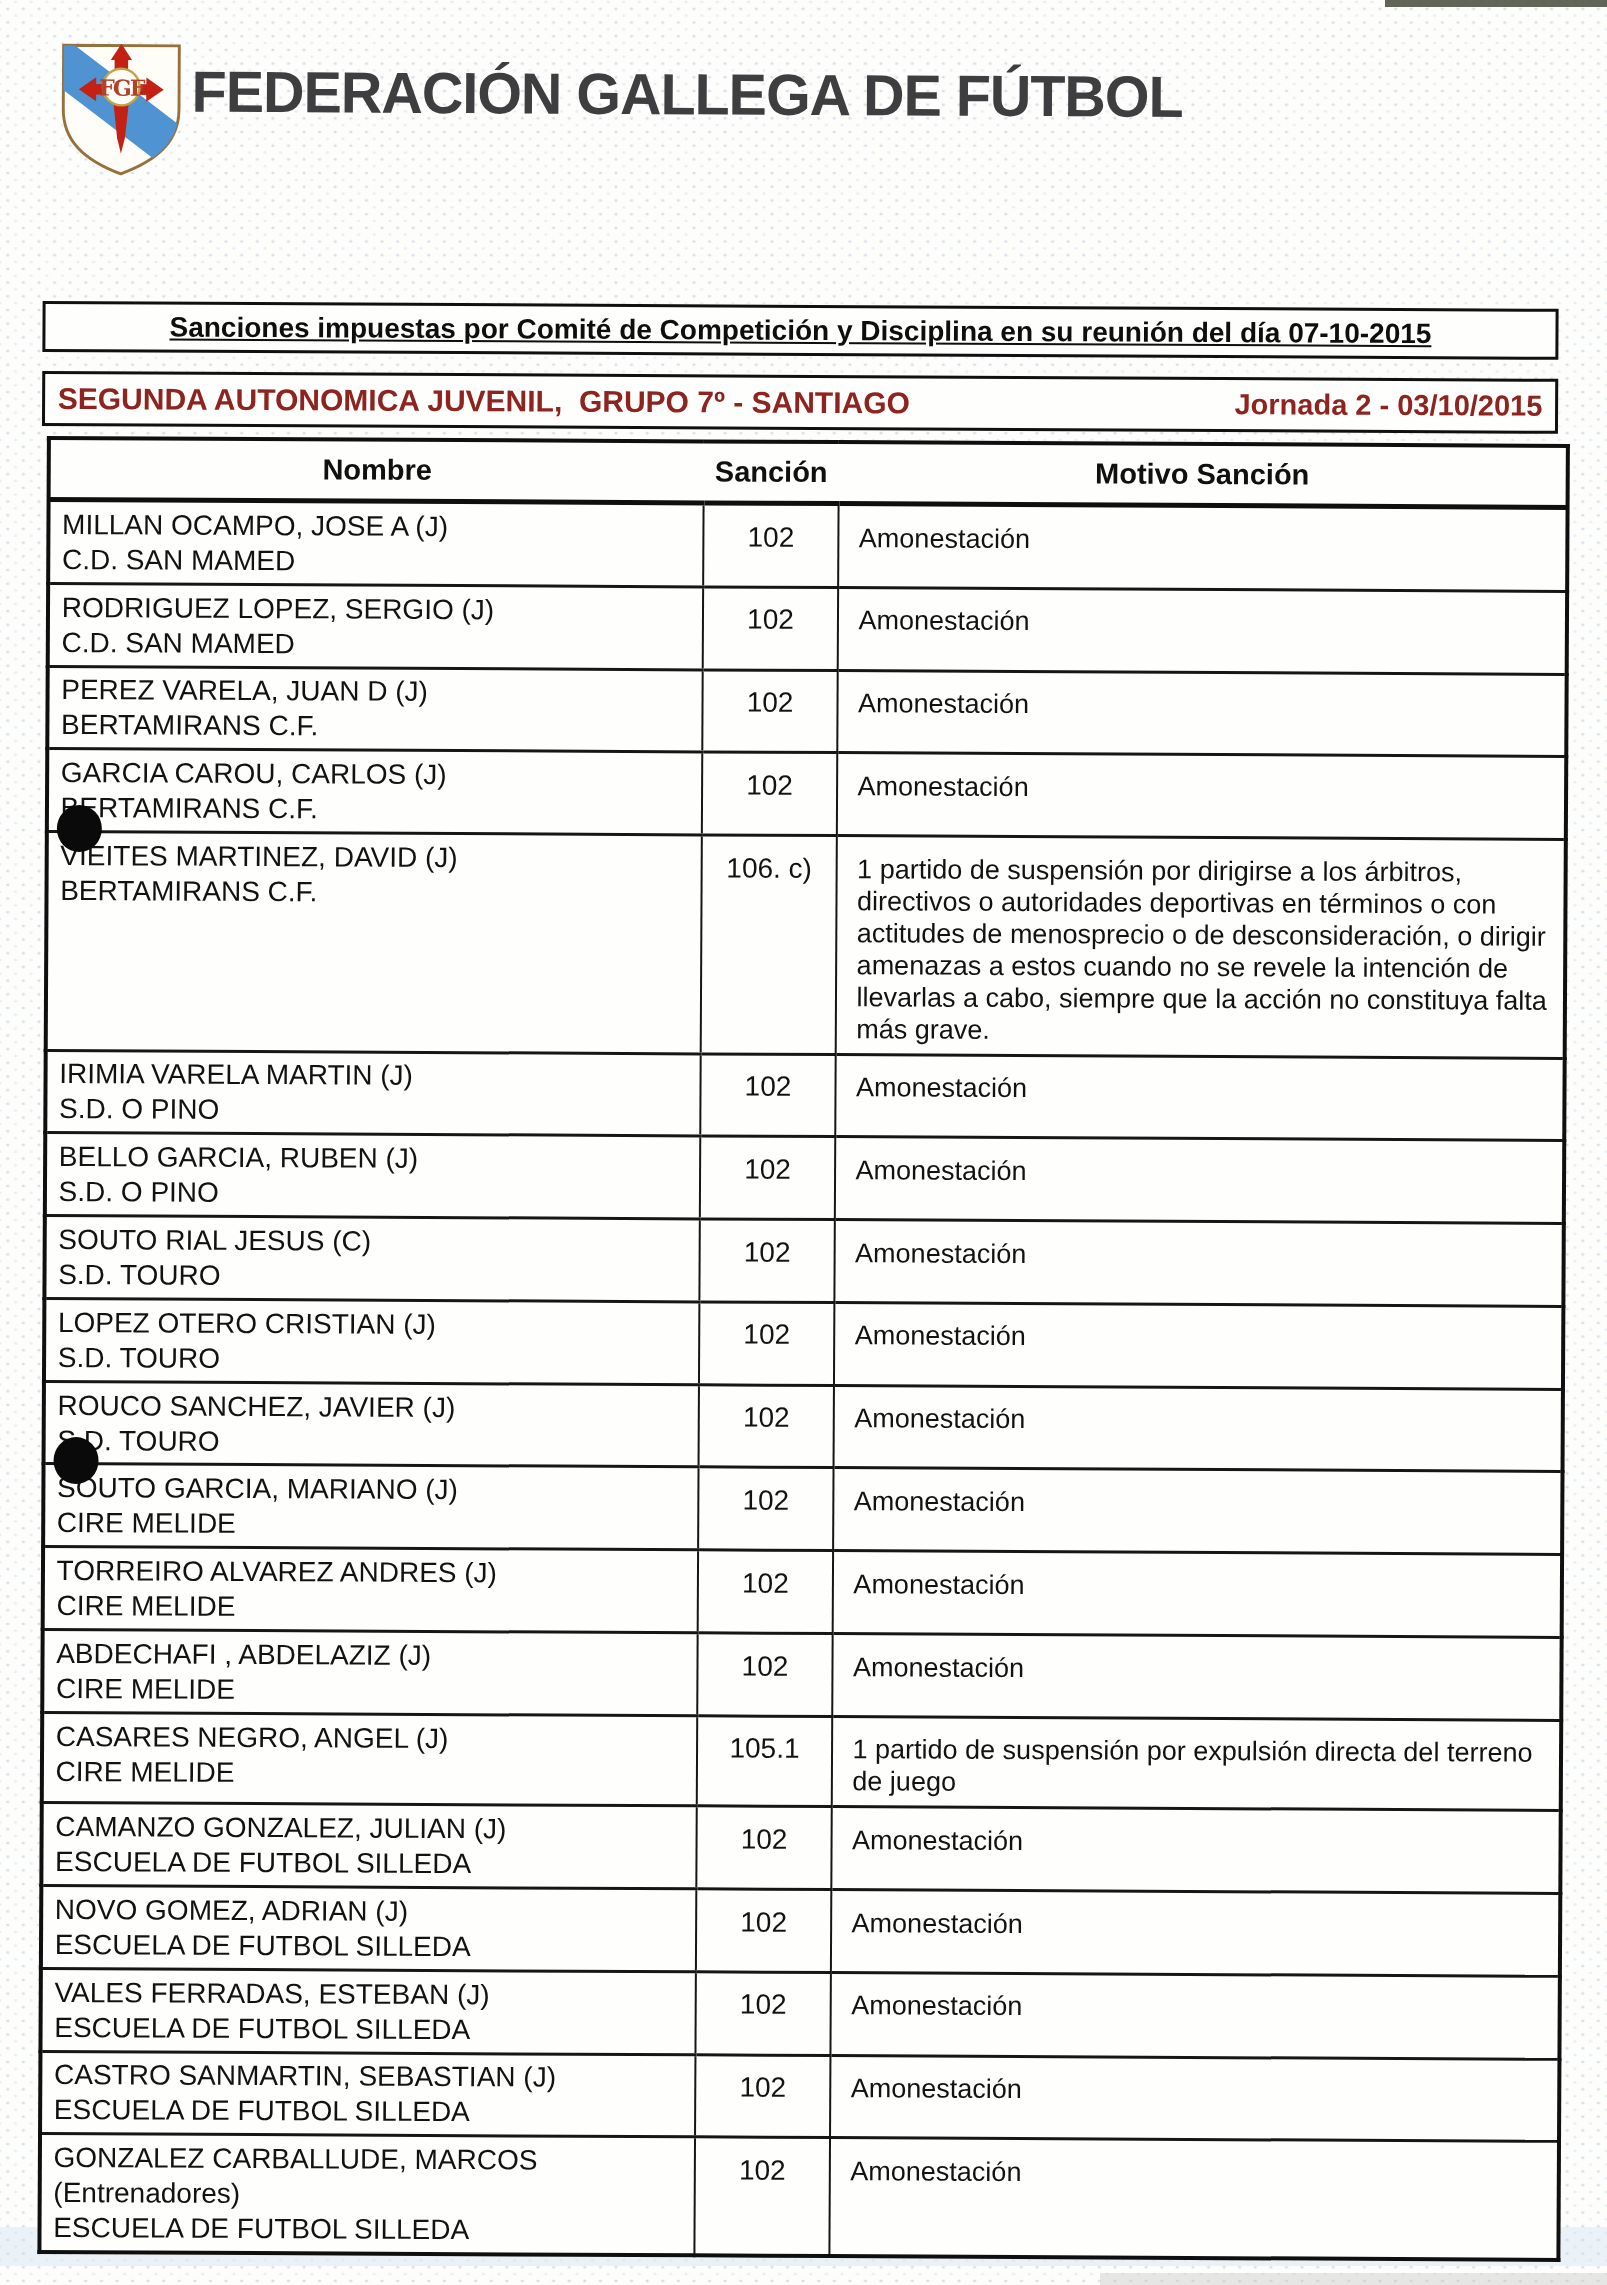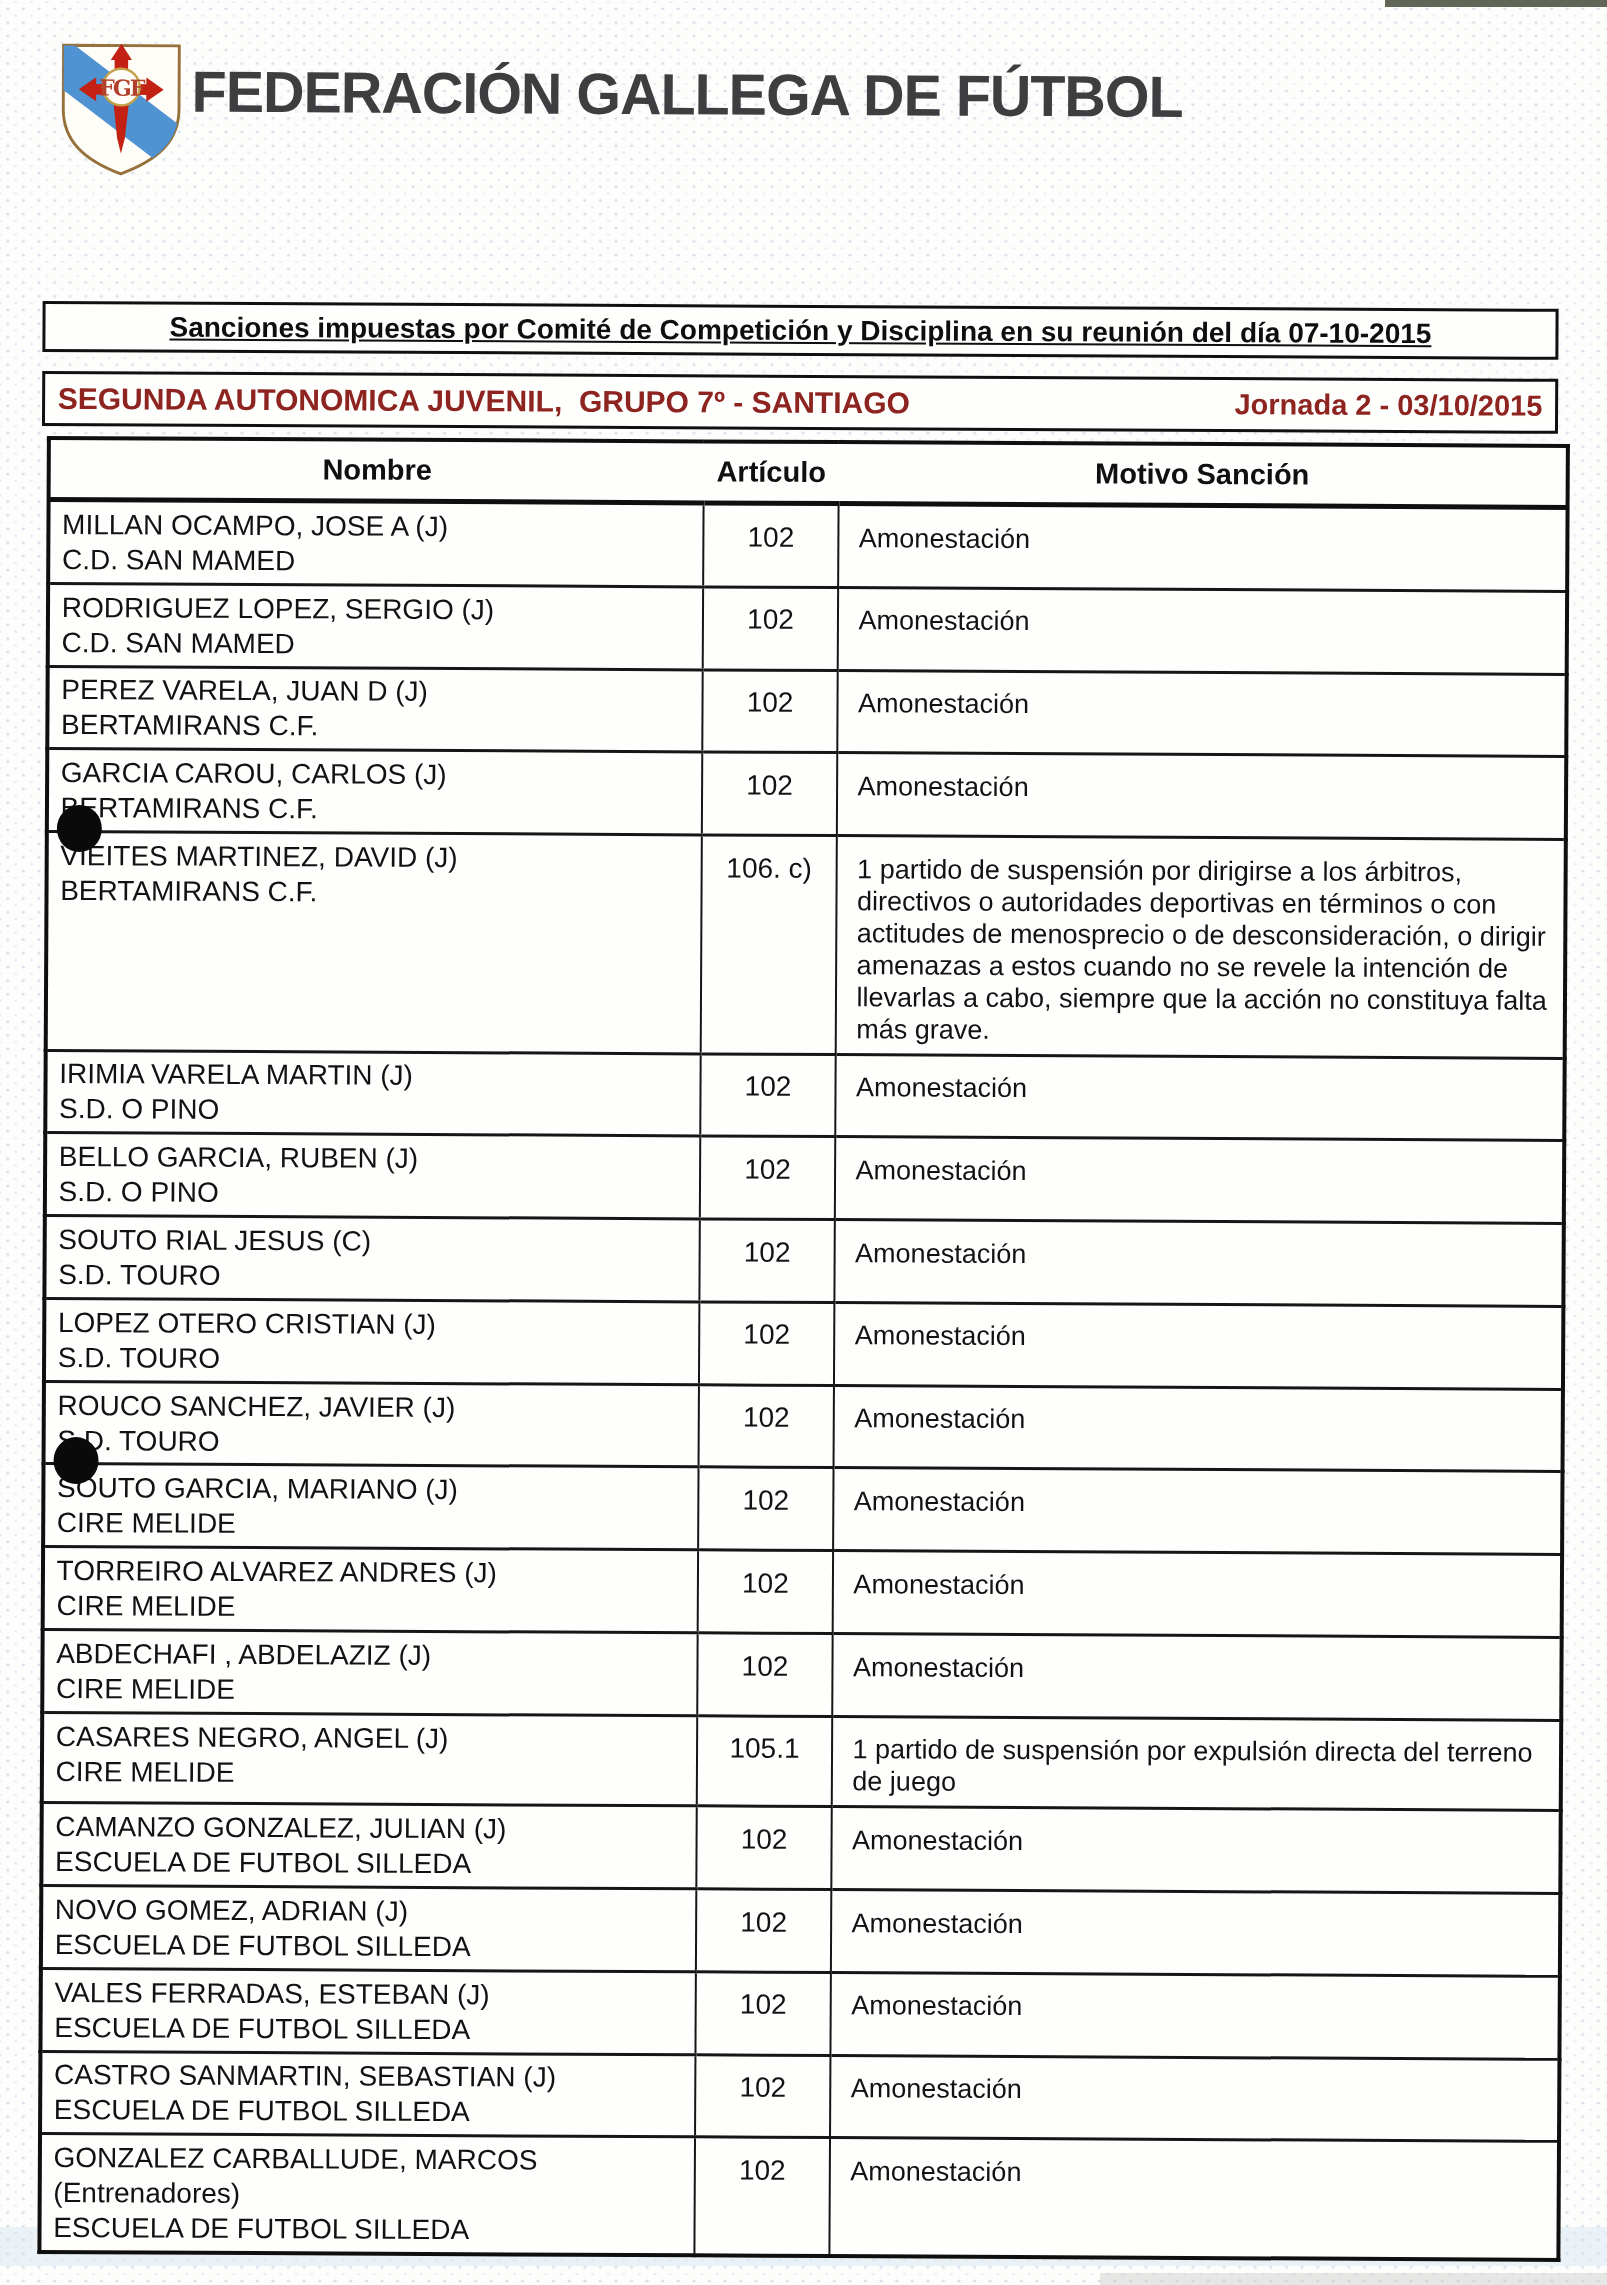--- a/index.html
+++ b/index.html
@@ -121,21 +121,21 @@
 
     <table class="sanctions">
       <colgroup>
         <col style="width:655px">
           <col style="width:135px">
           <col style="width:729px">
       </colgroup>
       <thead>
         <tr>
           <th>Nombre</th>
-          <th>Artículo</th>
+          <th>Sanción</th>
           <th>Motivo Sanción</th>
         </tr>
       </thead>
       <tbody id="rows">
   <tr>
     <td class="c-name">
       <div class="nm">MILLAN OCAMPO, JOSE A (J)</div>
       <div class="club">C.D. SAN MAMED</div>
 
     </td>

